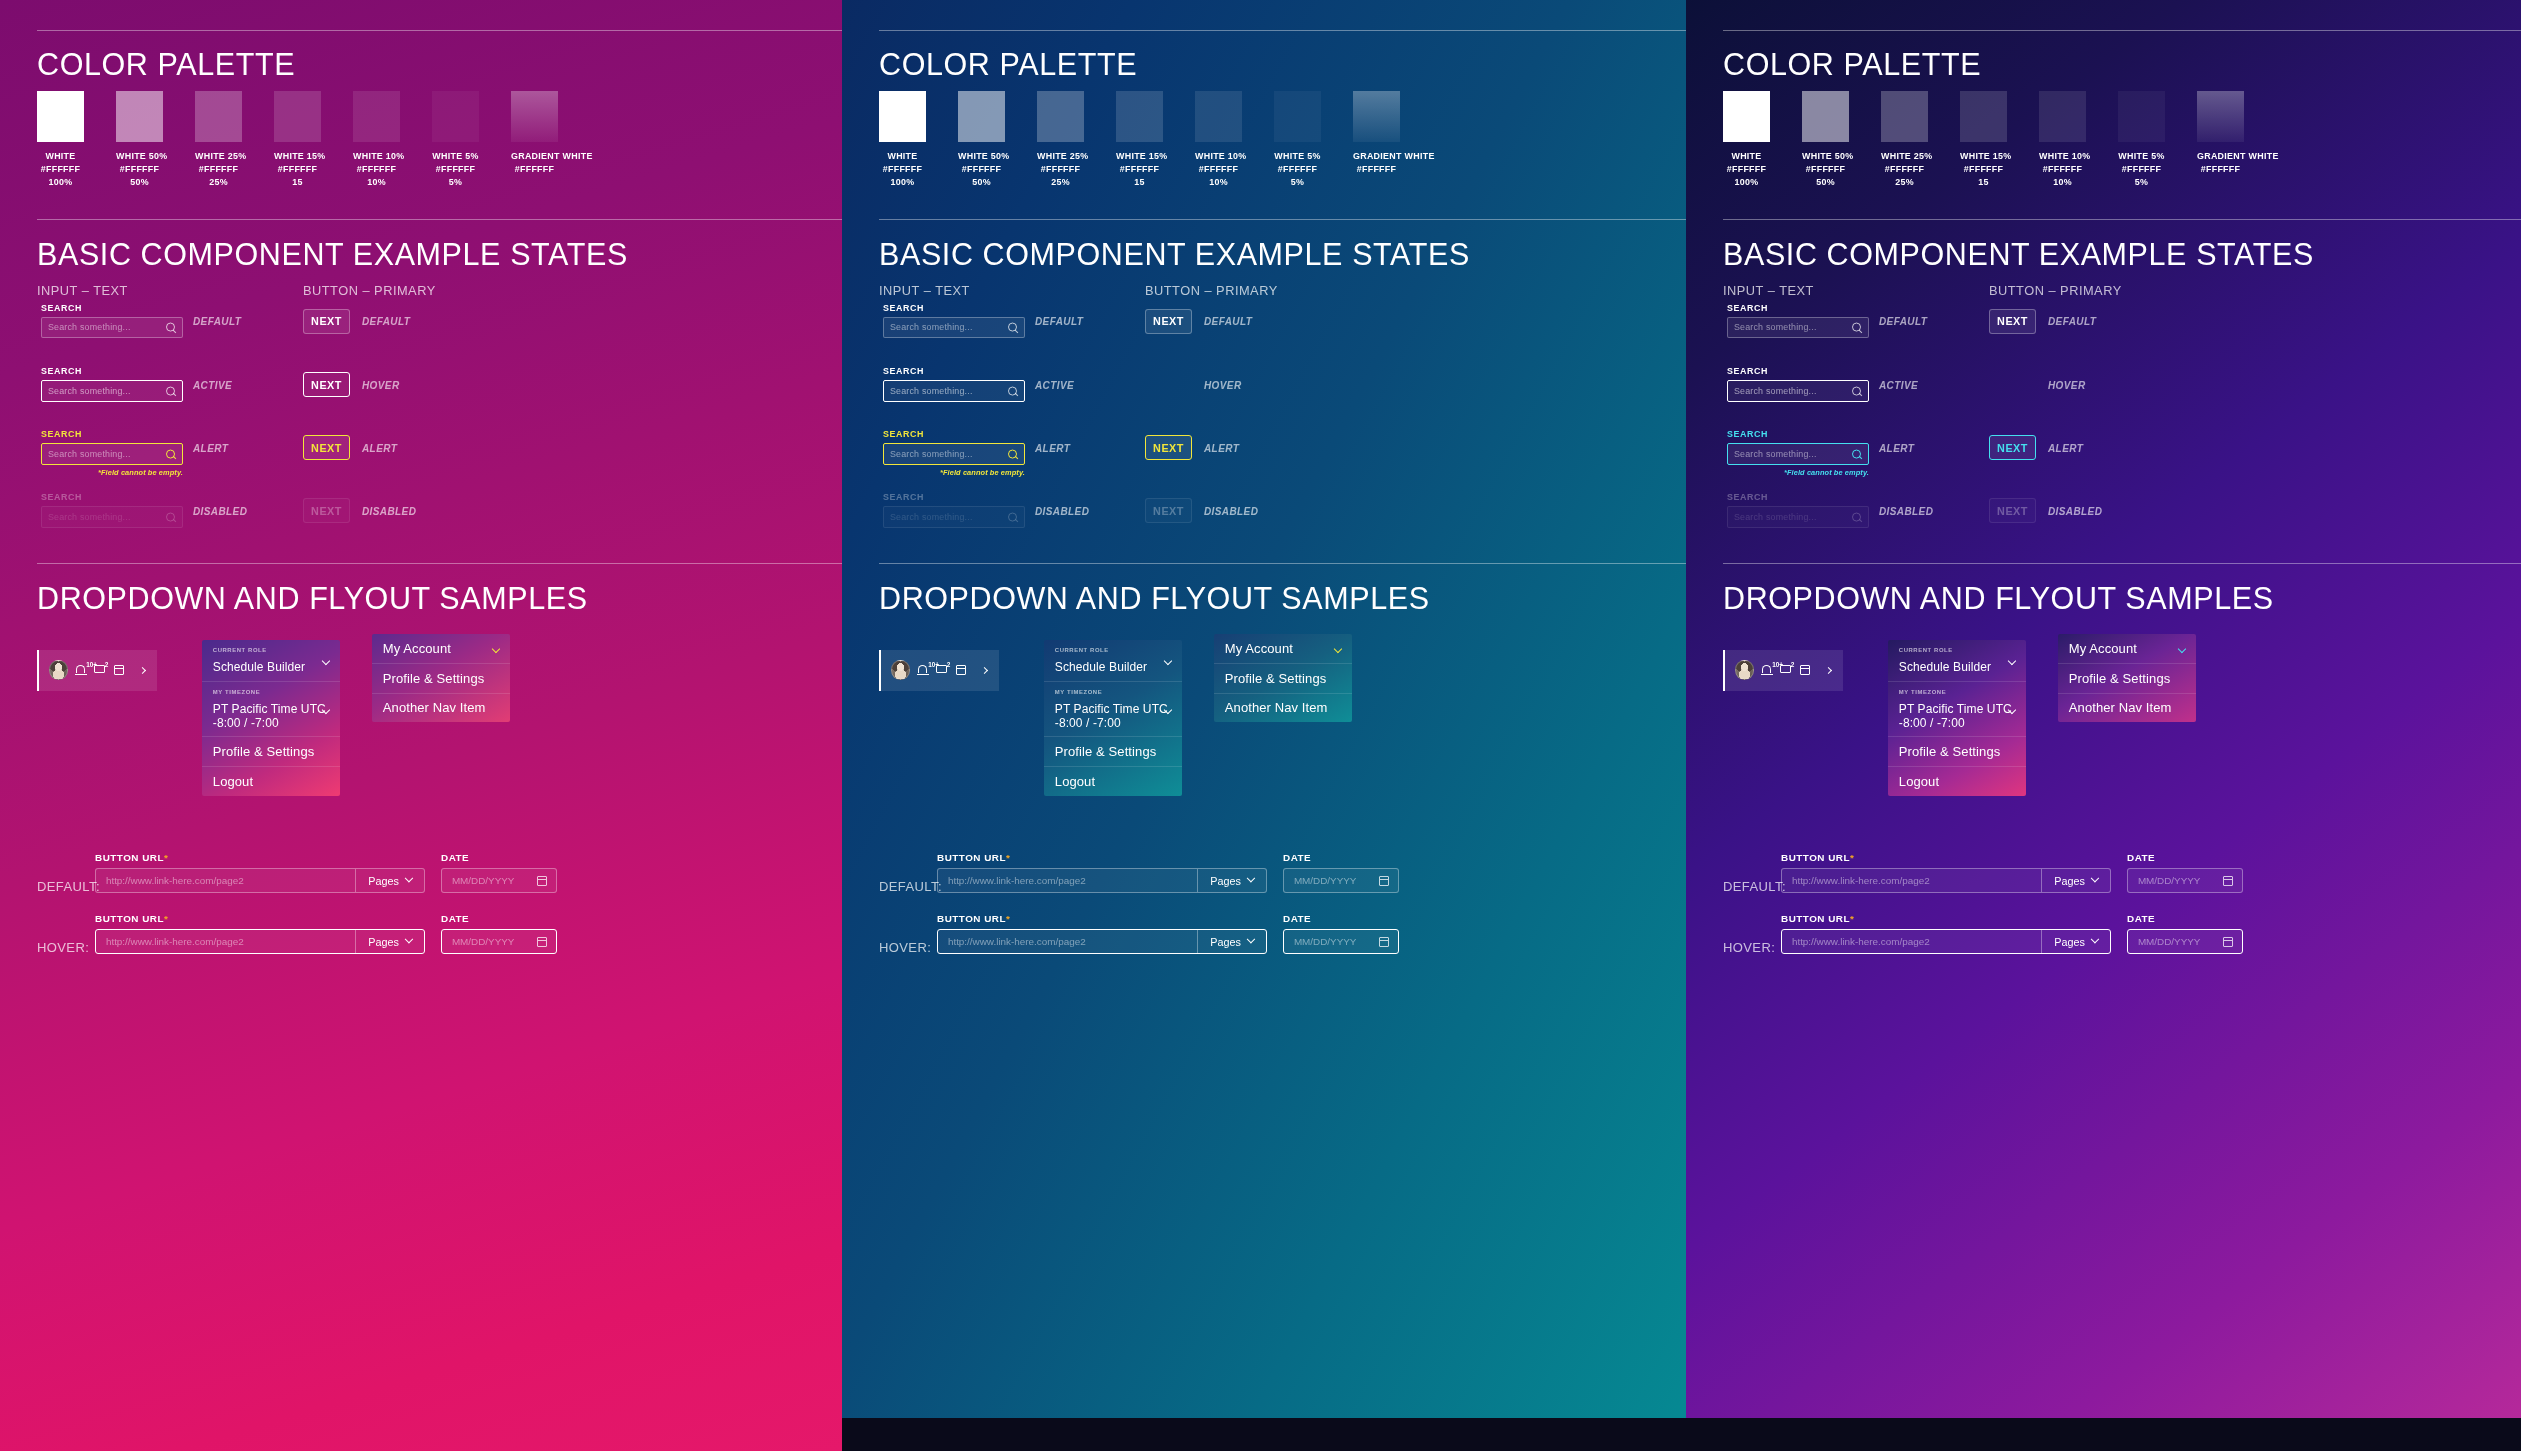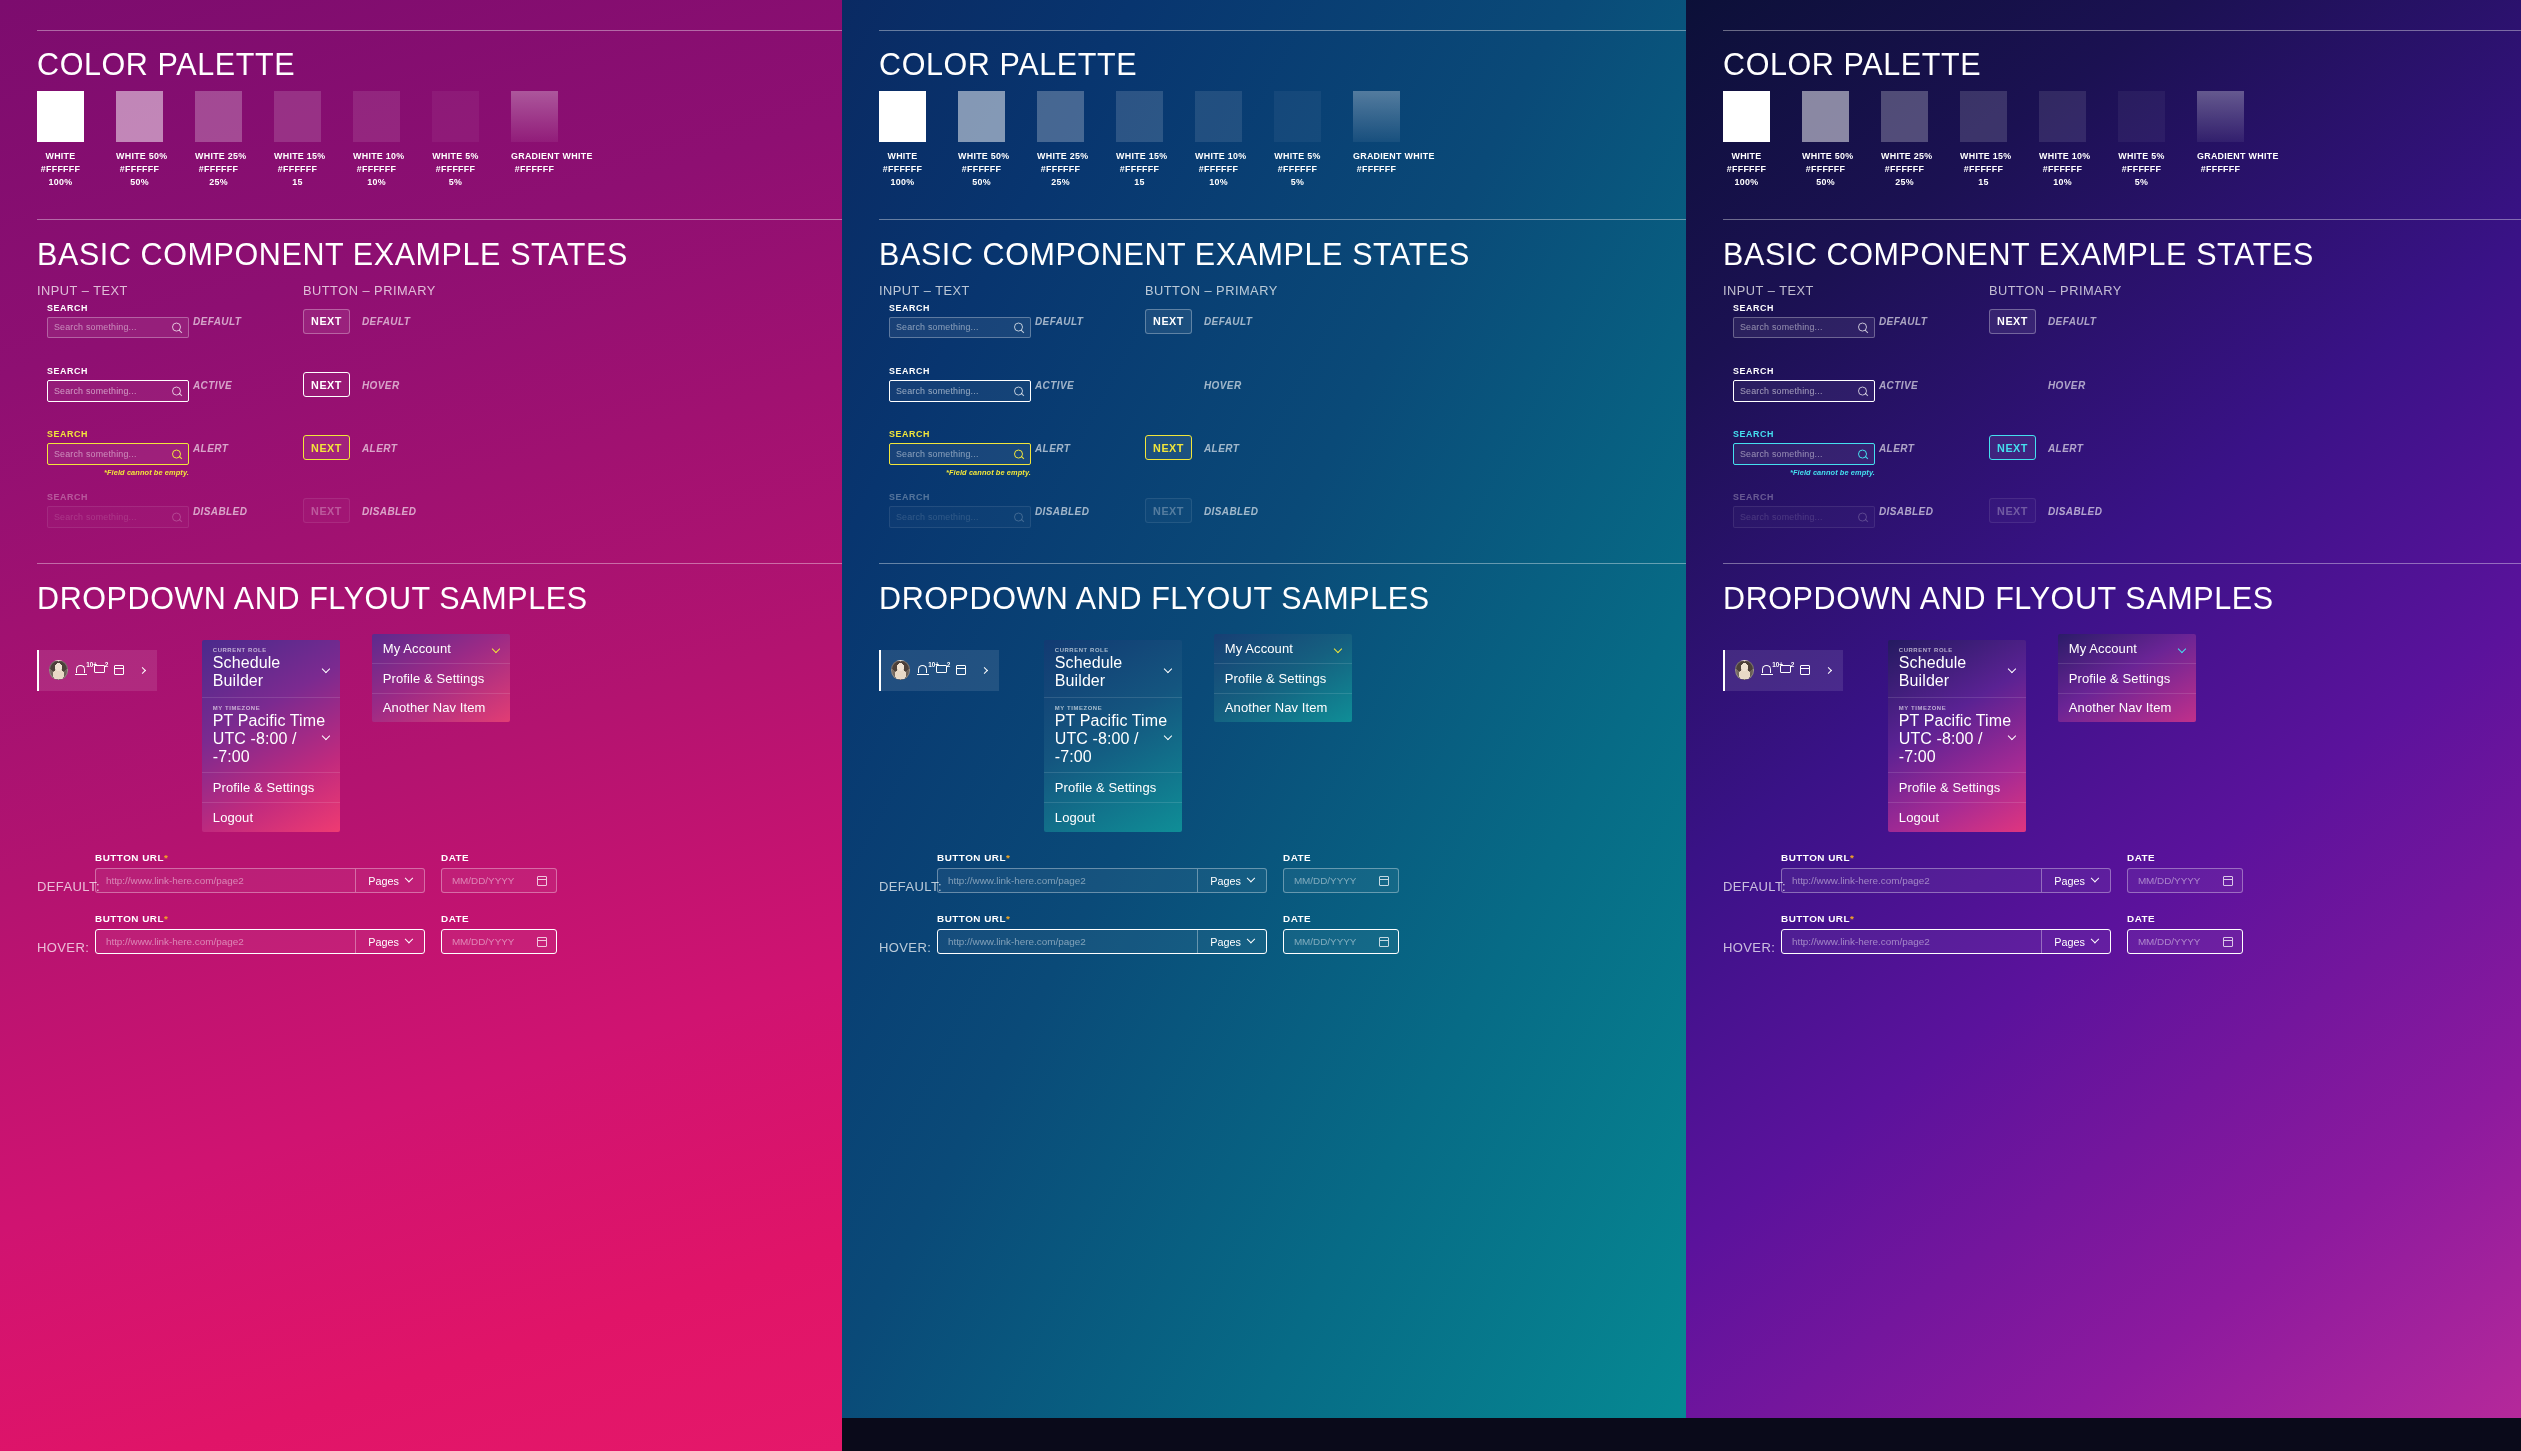--- a/index.html
+++ b/index.html
@@ -42,21 +42,21 @@
 
   
   .cols { position:absolute; top:283px; left:37px; width:985px; }
   .colhead { font-size:12.8px; font-weight:400; letter-spacing:0.5px; color:rgba(255,255,255,.72); }
   .ch-a { position:absolute; left:0; top:0; }
   .ch-b { position:absolute; left:266px; top:0; }
 
   .row { position:absolute; left:0; width:985px; height:63px; }
   .row.r0 { top:19.7px; } .row.r1 { top:83px; } .row.r2 { top:146px; } .row.r3 { top:209px; }
 
-  .fld { position:absolute; left:10px; top:0; width:142px; }
+  .fld { position:absolute; left:4px; top:0; width:142px; }
   .fld .flab { font-size:8.9px; font-weight:700; letter-spacing:0.6px; color:#fff; margin-bottom:3.9px; }
   .inp { position:relative; height:21.7px; border:1px solid rgba(255,255,255,.30);
          background:rgba(255,255,255,.07); border-radius:2px; display:flex; align-items:center;
          padding:0 5.9px; }
   .inp .ph { font-size:8.9px; color:rgba(255,255,255,.48); letter-spacing:0.2px; }
   .inp .mag { position:absolute; right:6.9px; top:50%; transform:translateY(-50%);
               width:8.9px; height:8.9px; border:1.2px solid rgba(255,255,255,.72);
               border-radius:50%; }
   .inp .mag::after { content:""; position:absolute; width:3.9px; height:1.2px;
               background:rgba(255,255,255,.72); right:-3px; bottom:0px;
@@ -112,21 +112,21 @@
   .flyA { position:absolute; left:165px; top:7.9px; width:138px; border-radius:2px; overflow:hidden; }
   .flyA::before { content:""; position:absolute; left:-6.9px; top:13.8px; width:0; height:0;
                   border-top:6.9px solid transparent; border-bottom:6.9px solid transparent; }
   .flyB { position:absolute; left:335px; top:2px; width:138px; border-radius:2px; overflow:hidden; }
   .flyB::before { content:""; position:absolute; left:-6.9px; top:11.8px; width:0; height:0;
                   border-top:6.9px solid transparent; border-bottom:6.9px solid transparent; }
 
   .fi { padding:6.9px 10.8px; border-bottom:1px solid rgba(255,255,255,.12); position:relative; }
   .fi:last-child { border-bottom:none; }
   .fi .k { font-size:5.9px; font-weight:700; letter-spacing:0.6px; color:rgba(255,255,255,.62); }
-  .fi .v { font-size:16px; color:#fff; letter-spacing:0.1px; margin-top:1px; }
+  .fi .v { font-size:12px; color:#fff; letter-spacing:0.1px; margin-top:7px; }
   .fi .n { font-size:13px; color:#fff; letter-spacing:0.1px; }
   .fi .cd { position:absolute; right:10.8px; top:50%; margin-top:-2px;
             width:5.9px; height:5.9px; border-right:1.6px solid #fff; border-bottom:1.6px solid #fff;
             transform:rotate(45deg); }
   .fi .cd.y { border-color:#f2e63a; }
 
   
   .forms { position:absolute; top:842px; left:0; width:1463px; }
   .frow { position:absolute; left:0; width:1463px; height:89px; }
   .frow.f0 { top:0; } .frow.f1 { top:61px; }

